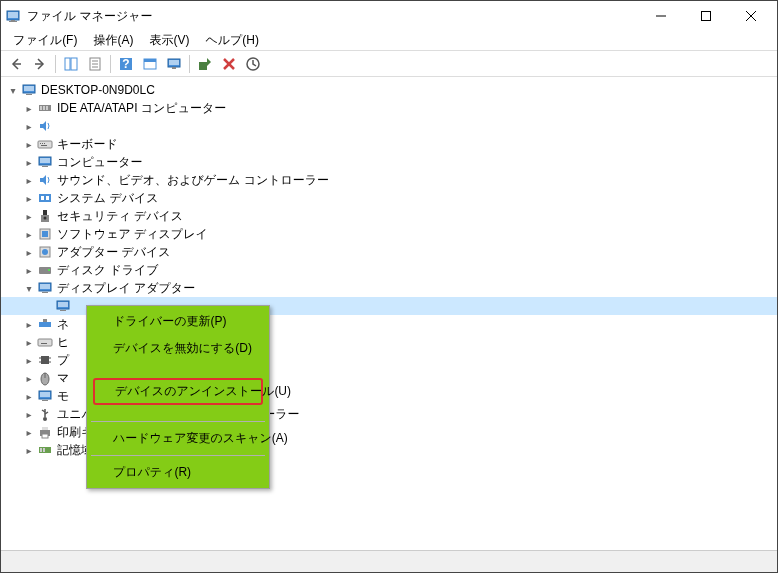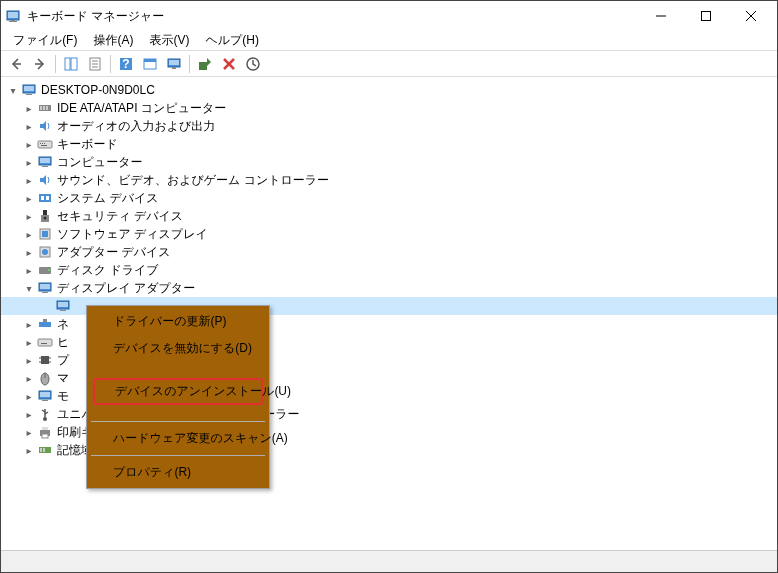--- a/index.html
+++ b/index.html
@@ -20,38 +20,38 @@
     
     .tree-area { flex: 1; overflow: auto; padding: 4px 0; background: #fff; }
     .tree-node { display: flex; align-items: center; height: 18px; padding-left: 4px; cursor: pointer; white-space: nowrap; }
     .expander { width: 16px; height: 16px; display: flex; align-items: center; justify-content: center; color: #666; cursor: pointer; font-size: 10px; }
     .node-icon { width: 16px; height: 16px; margin-right: 4px; flex-shrink: 0; }
     .node-label { font-size: 12px; }
     .indent-0 { padding-left: 4px; }
     .indent-1 { padding-left: 20px; }
     .indent-2 { padding-left: 54px; }
     
-    .context-menu { position: absolute; background: #a16207; border: 1px solid #a0a0a0; box-shadow: 2px 2px 4px rgba(0,0,0,0.3); padding: 2px; }
+    .context-menu { position: absolute; background: #84cc16; border: 1px solid #a0a0a0; box-shadow: 2px 2px 4px rgba(0,0,0,0.3); padding: 2px; }
     .cm-item { padding: 5px 20px 5px 24px; cursor: pointer; white-space: nowrap; font-size: 12px; }
     .cm-sep { height: 1px; background: #b0b0b0; margin: 3px 2px; }
     .cm-highlight { border: 2px solid #e03030; border-radius: 3px; margin: 16px 4px; padding: 3px 16px 3px 20px; }
     
     .statusbar { height: 22px; border-top: 1px solid #ccc; background: #f0f0f0; }
   </style>
 </head>
 <body>
 
 <div class="titlebar">
   <svg class="titlebar-icon" viewBox="0 0 16 16">
     <rect x="2" y="3" width="12" height="9" fill="#4a90d9" stroke="#2060a0"></rect>
     <rect x="3" y="4" width="10" height="6" fill="#b0d0f0"></rect>
     <rect x="6" y="12" width="4" height="1" fill="#888"></rect>
     <rect x="4" y="13" width="8" height="1" fill="#888"></rect>
   </svg>
-  <span class="titlebar-title">キーボード マネージャー</span>
+  <span class="titlebar-title">ファイル マネージャー</span>
   <div class="win-controls">
     <div class="win-btn">
       <svg width="10" height="10" viewBox="0 0 10 10">
           <line x1="0" y1="5" x2="10" y2="5" stroke="#000"></line>
         </svg>
     </div>
     <div class="win-btn">
       <svg width="10" height="10" viewBox="0 0 10 10">
           <rect x="0.5" y="0.5" width="9" height="9" fill="none" stroke="#000"></rect>
         </svg>
@@ -162,21 +162,20 @@
       </svg>
     <span class="node-label">IDE ATA/ATAPI コンピューター</span>
   </div>
 
   <div class="tree-node indent-1">
     <span class="expander">▸</span>
     <svg class="node-icon" viewBox="0 0 16 16">
         <path d="M3 6 L6 6 L9 3 L9 13 L6 10 L3 10 Z" fill="#4a90d9"></path>
         <path d="M11 5 Q13 8 11 11" fill="none" stroke="#4a90d9"></path>
       </svg>
-    <span class="node-label">オーディオの入力および出力</span>
   </div>
 
   <div class="tree-node indent-1">
     <span class="expander">▸</span>
     <svg class="node-icon" viewBox="0 0 16 16">
         <rect x="1" y="5" width="14" height="7" rx="1" fill="#ddd" stroke="#888"></rect>
         <rect x="3" y="7" width="1" height="1" fill="#666"></rect>
         <rect x="5" y="7" width="1" height="1" fill="#666"></rect>
         <rect x="7" y="7" width="1" height="1" fill="#666"></rect>
         <rect x="4" y="9" width="6" height="1" fill="#666"></rect>

